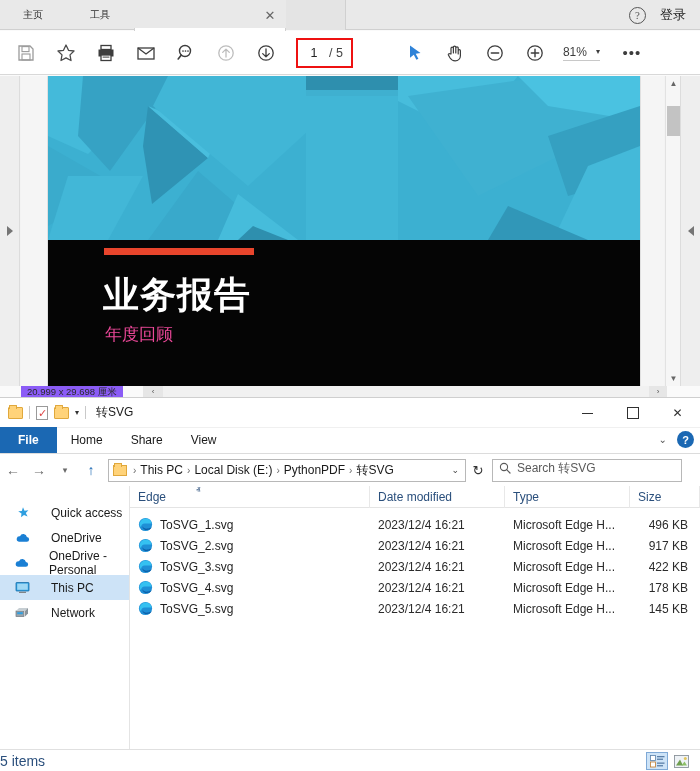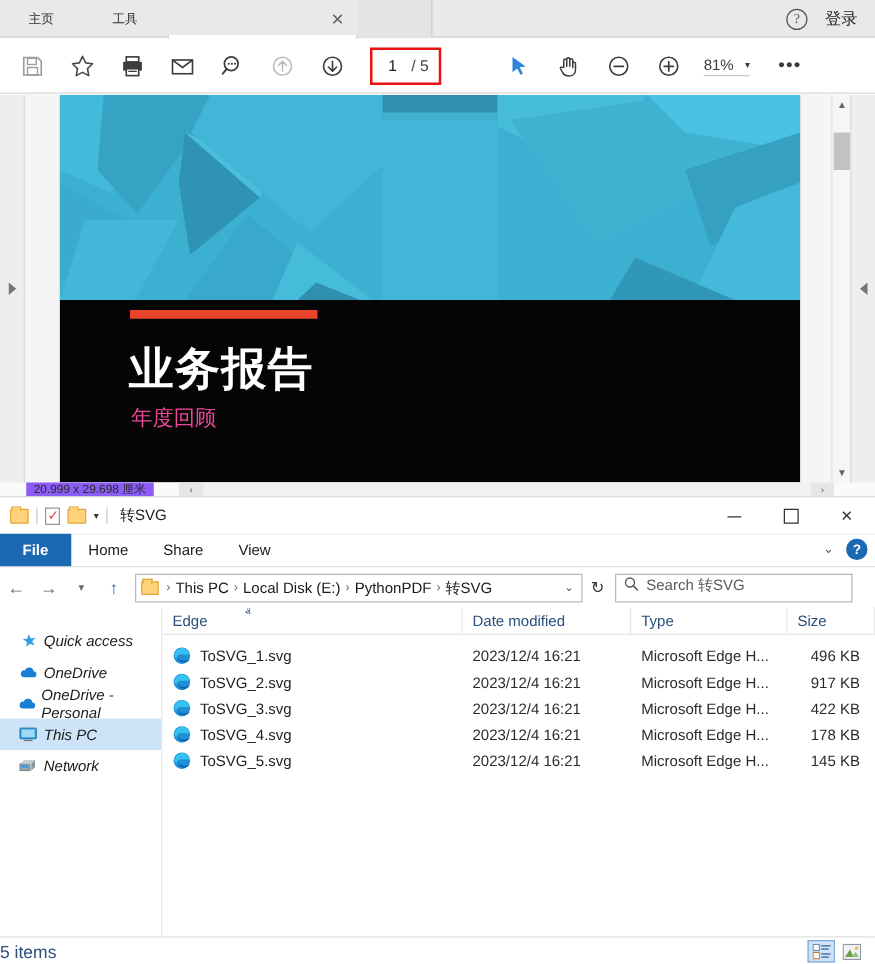--- a/index.html
+++ b/index.html
@@ -268,22 +268,22 @@
 
   .ex-body {
     position: absolute; left: 0; top: 88px; width: 700px; height: 263px;
     display: flex;
   }
   .ex-nav {
     width: 140px; height: 263px; background: #ffffff;
     border-right: 1px solid #e4e4e4; padding-top: 14px;
   }
   .nav-item {
-    height: 25px; display: flex; align-items: center; gap: 4px;
-    padding-left: 14px; font-size: 12px; color: #1a1a1a; font-style: italic;
+    height: 25px; display: flex; align-items: center; gap: 20px;
+    padding-left: 14px; font-size: 12px; color: #1a1a1a;
   }
   .nav-item.sel { background: #cde3f7; }
   .ni-ico { width: 17px; display:flex; align-items:center; justify-content:center; }
 
   .ex-list { flex: 1; height: 263px; background: #fff; }
   .list-head {
     height: 22px; display: flex; align-items: center;
     border-bottom: 1px solid #e4e4e4; position: relative;
   }
   .lh {

